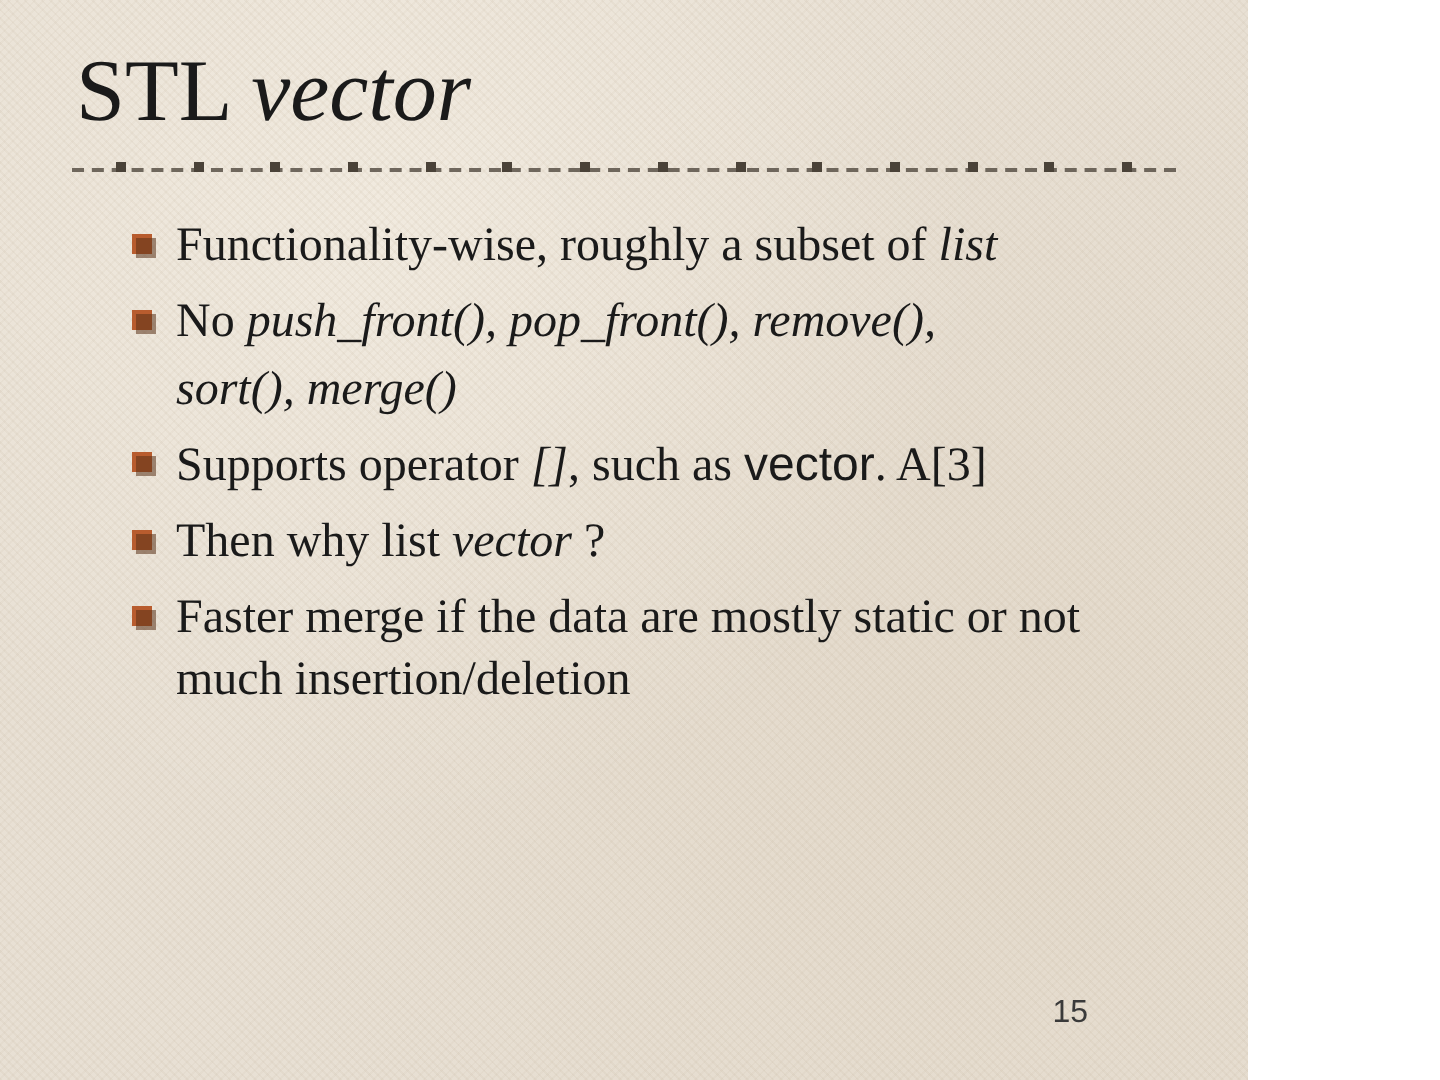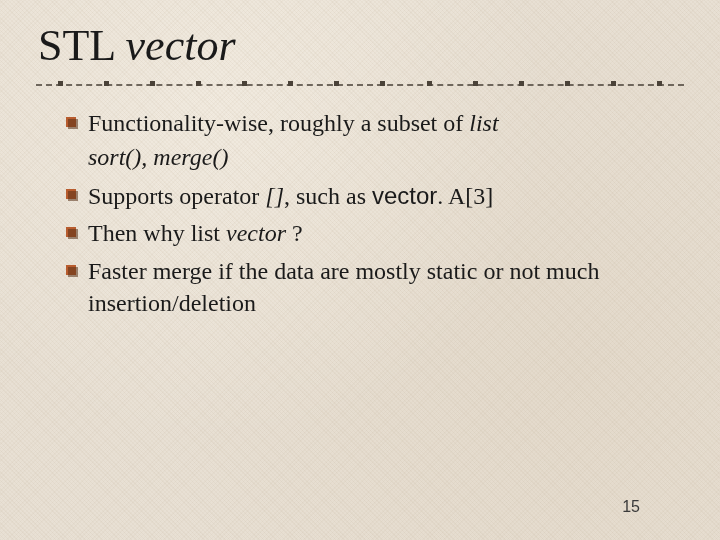--- a/index.html
+++ b/index.html
@@ -3,21 +3,21 @@
 <meta charset="utf-8">
 <style>
   html, body {
     margin: 0;
     padding: 0;
     width: 720px;
     height: 540px;
     overflow: hidden;
   }
   .slide {
-    width: 720px;
+    width: 624px;
     height: 540px;
     position: relative;
     background-color: #e8e0d4;
     background-image:
       repeating-linear-gradient(45deg,
         rgba(170,150,120,0.08) 0px,
         rgba(170,150,120,0.08) 1px,
         transparent 1px,
         transparent 3px),
       repeating-linear-gradient(-45deg,
@@ -140,20 +140,31 @@
         <svg width="16" height="16" viewBox="0 0 16 16">
             <rect x="2" y="2" width="10" height="10" fill="#b85c2e"></rect>
             <rect x="4" y="4" width="10" height="10" fill="#5a3118" fill-opacity="0.55"></rect>
           </svg>
       </span>
       <span class="btext">
         <span>Functionality-wise, roughly a subset of </span><span class="it">list</span>
       </span>
     </div>
 
+    <div class="bullet-row">
+      <span class="bullet">
+        <svg width="16" height="16" viewBox="0 0 16 16">
+            <rect x="2" y="2" width="10" height="10" fill="#b85c2e"></rect>
+            <rect x="4" y="4" width="10" height="10" fill="#5a3118" fill-opacity="0.55"></rect>
+          </svg>
+      </span>
+      <span class="btext">
+        <span>No </span><span class="it">push_front(), pop_front(), remove(), </span>
+      </span>
+    </div>
     <div class="continuation">
       <span class="it">sort(), merge()</span>
     </div>
 
     <div class="bullet-row">
       <span class="bullet">
         <svg width="16" height="16" viewBox="0 0 16 16">
             <rect x="2" y="2" width="10" height="10" fill="#b85c2e"></rect>
             <rect x="4" y="4" width="10" height="10" fill="#5a3118" fill-opacity="0.55"></rect>
           </svg>

